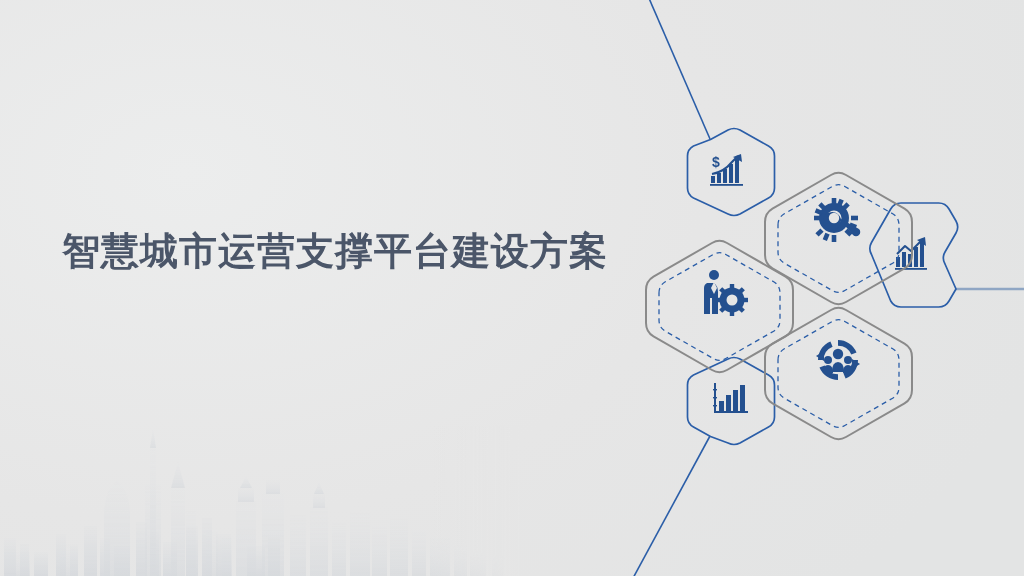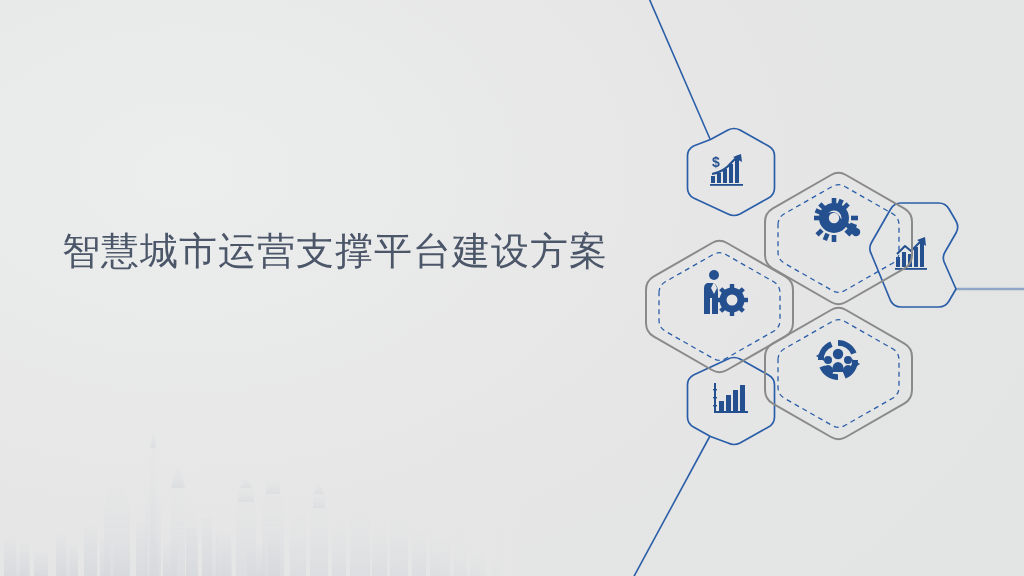--- a/index.html
+++ b/index.html
@@ -29,21 +29,21 @@
   }
 
   
   #title-block {
     position:absolute;
     left:62px; top:228px;
     width:620px;
   }
   #page-title {
     font-size:38px;
-    font-weight:normal;
+    font-weight:bold;
     letter-spacing:1px;
     color:#4b5669;
     line-height:1.25;
     white-space:nowrap;
   }
 
   
   #hex-cluster {
     position:absolute;
     left:600px; top:0;

